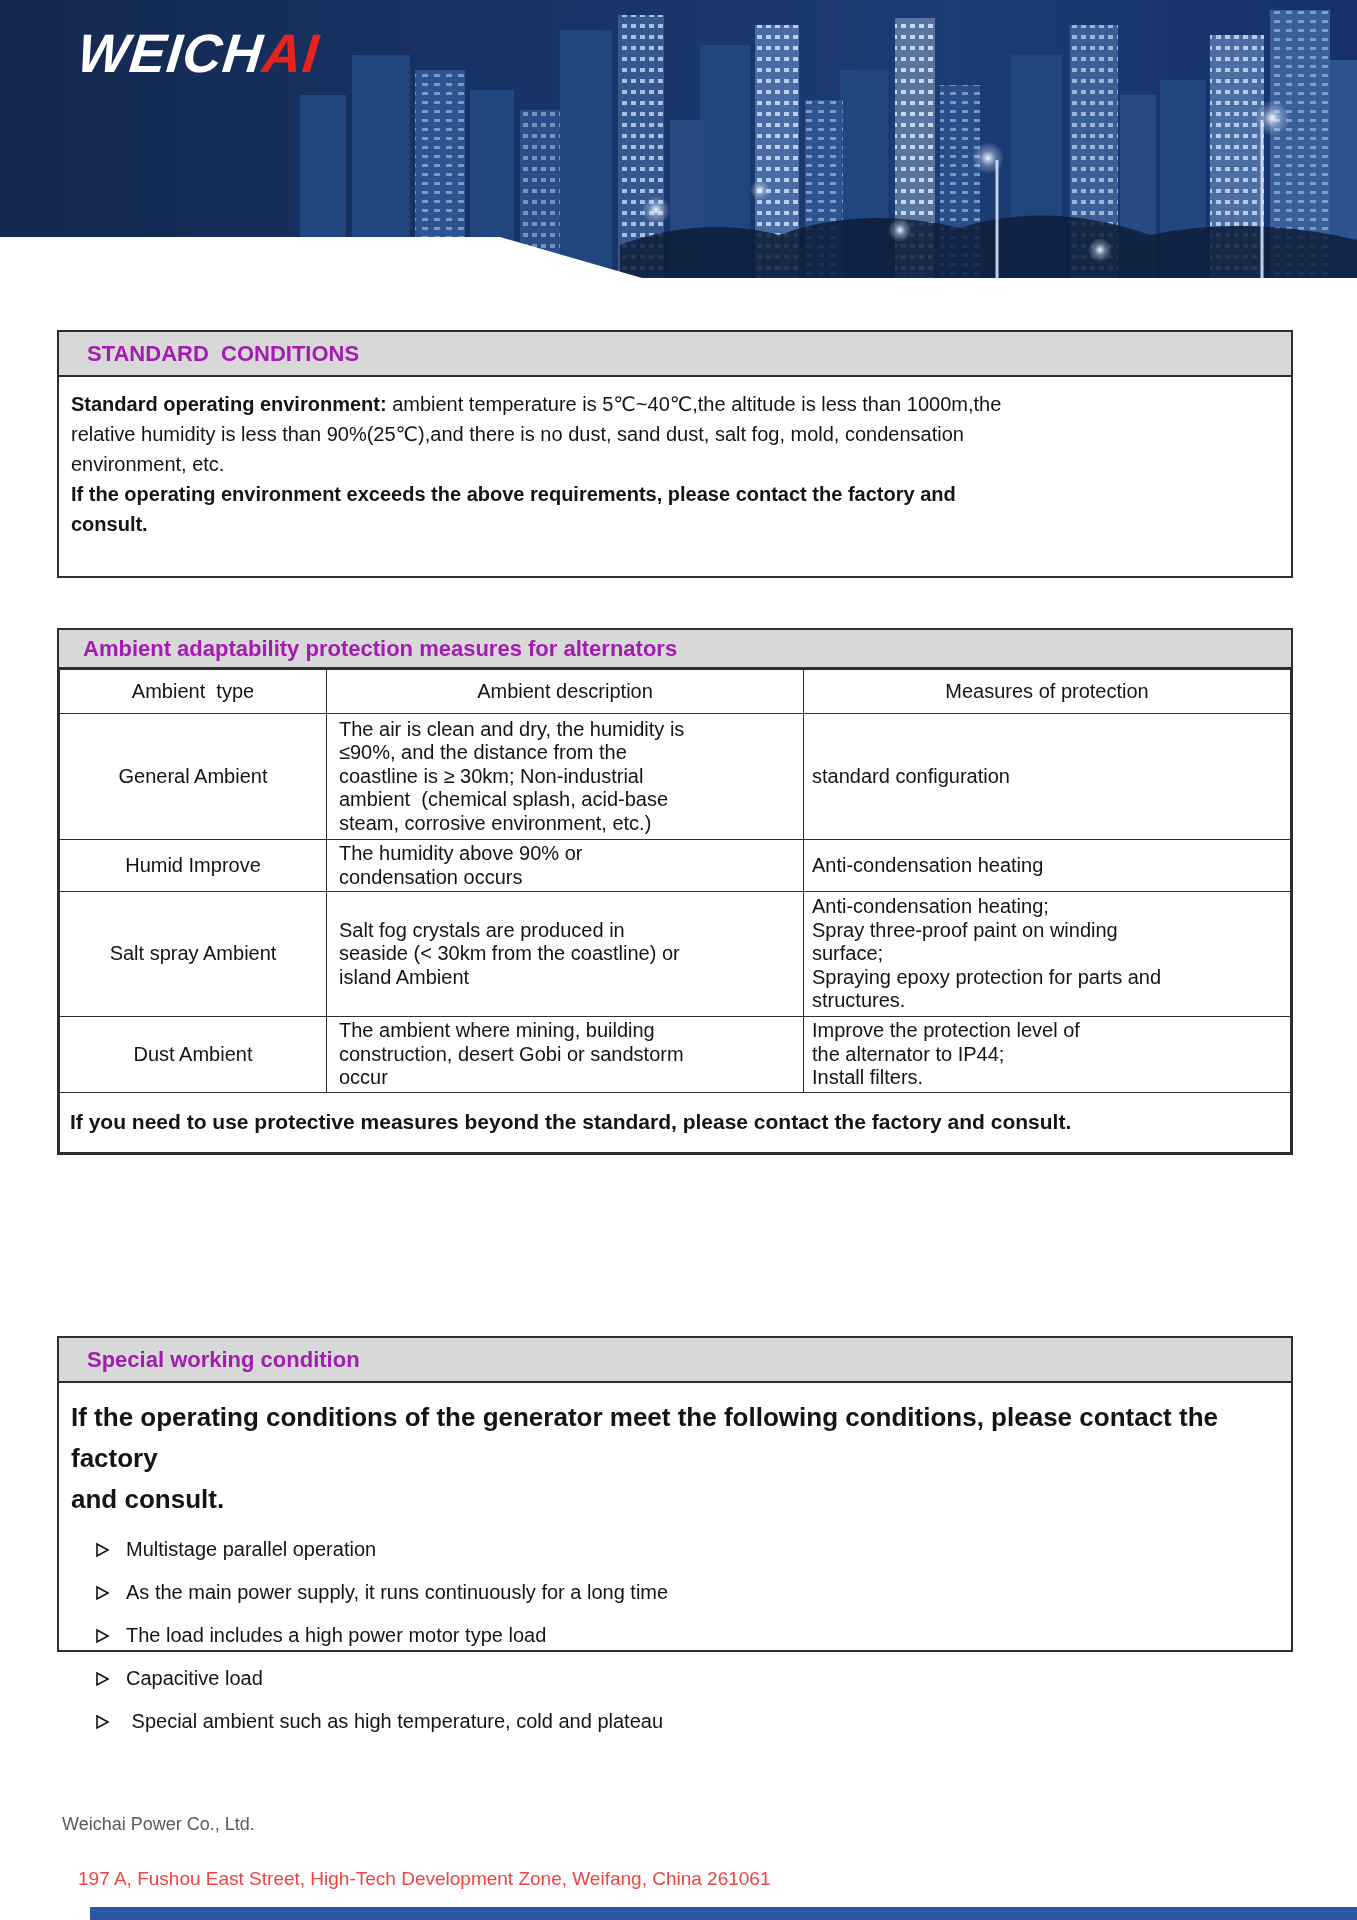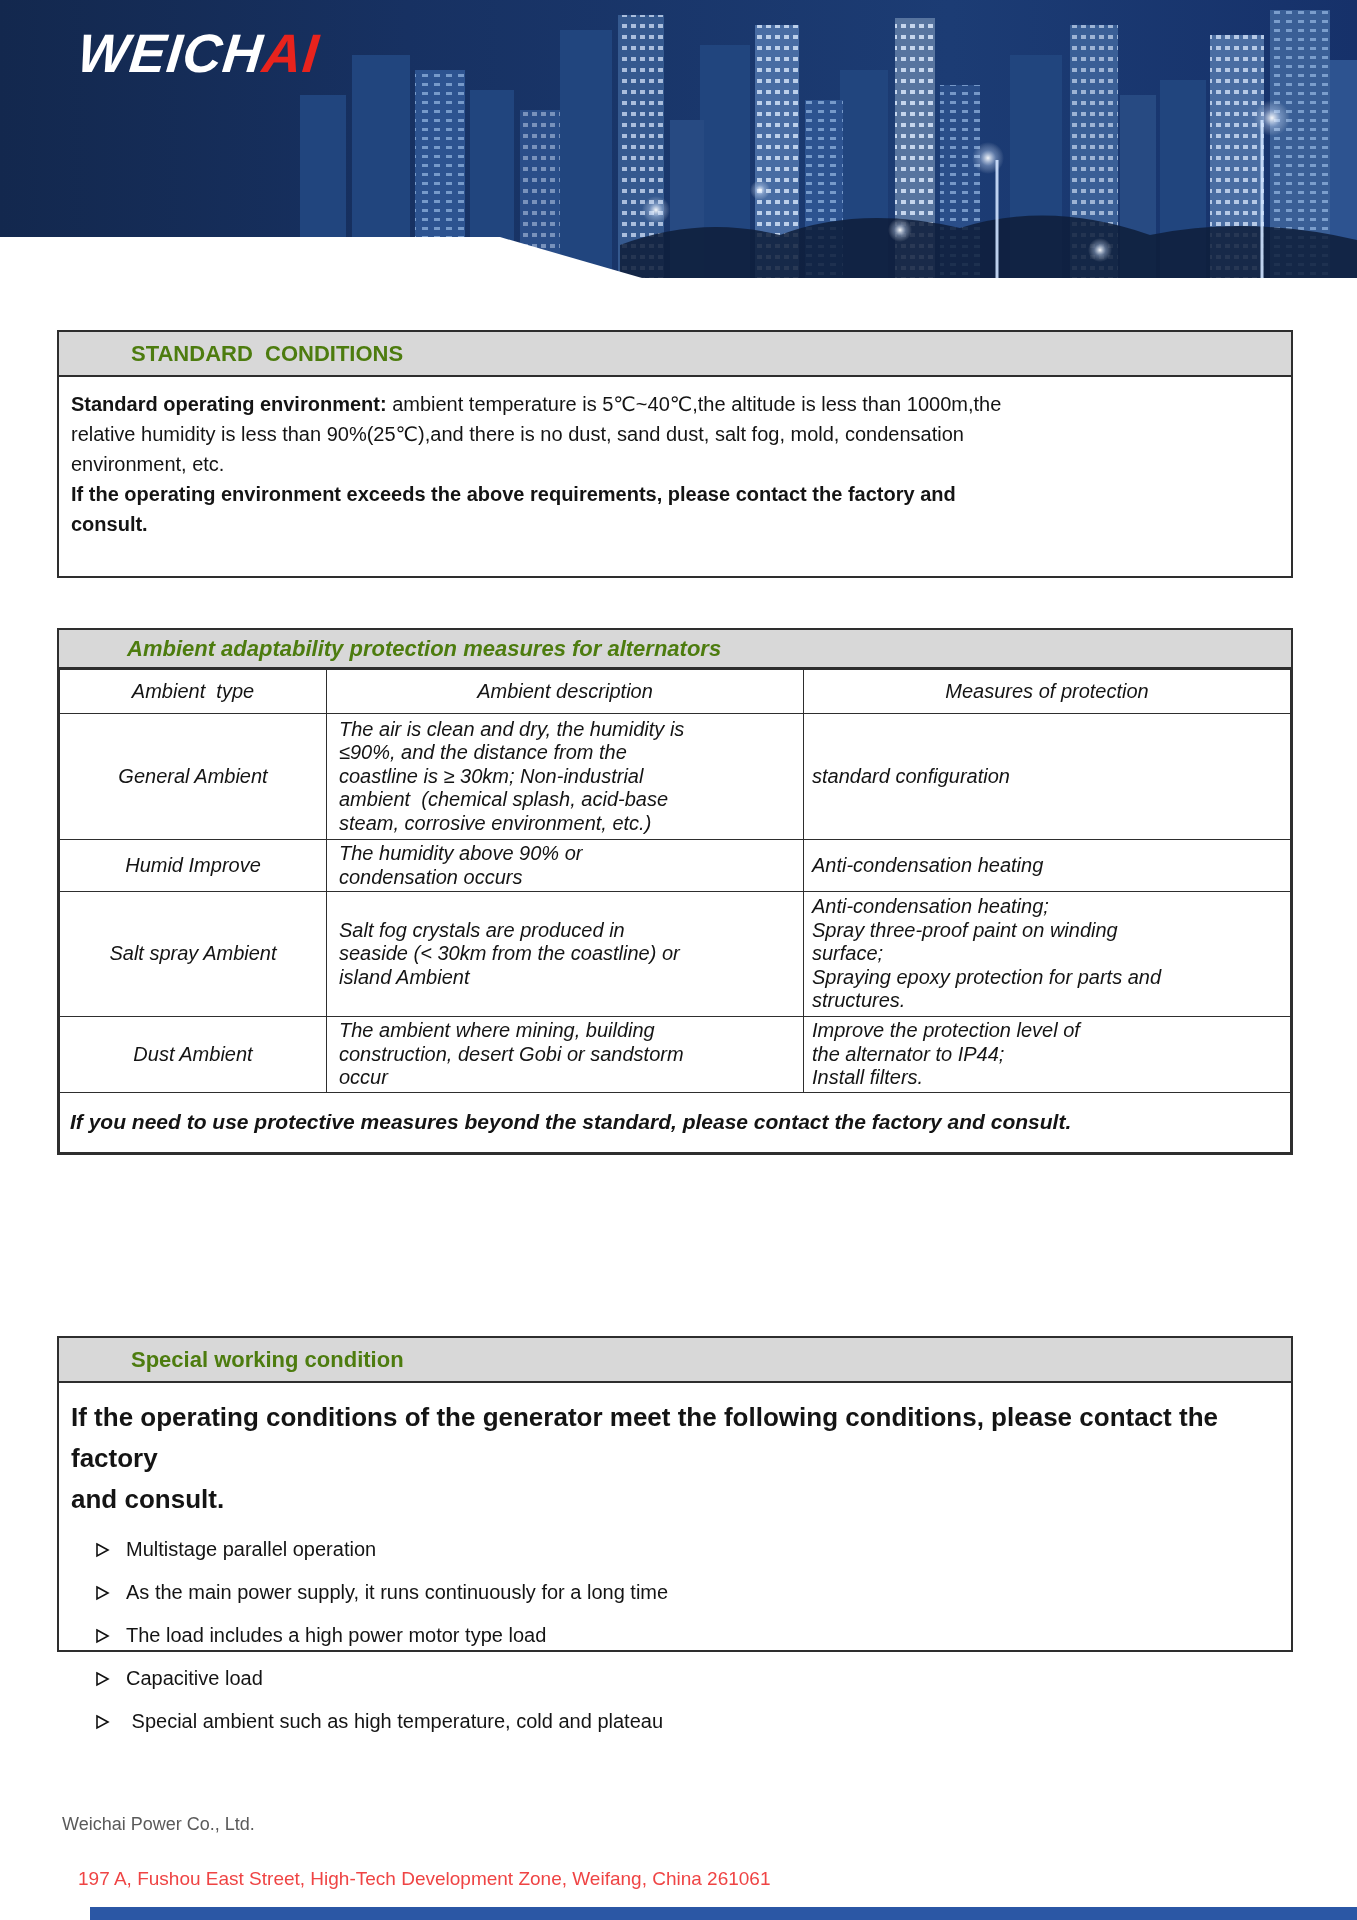--- a/index.html
+++ b/index.html
@@ -13,28 +13,28 @@
               clip-path:polygon(0 237px,500px 237px,642px 278px,0 278px);}
   .logo{position:absolute;left:78px;top:22px;font-weight:bold;font-style:italic;
         font-size:54px;letter-spacing:1px;transform:skewX(-6deg);white-space:nowrap;}
   .logo-white{color:#ffffff;}
   .logo-red{color:#e8231d;}
 
   
   .box{position:absolute;left:57px;width:1236px;border:2px solid #2e2e2e;
        box-sizing:border-box;background:#ffffff;}
   .sec1{top:330px;height:248px;}
-  .sec2{top:628px;font-style:italic;}
+  .sec2{top:628px;}
   .sec3{top:1336px;height:316px;}
   .bar{background:#d8d8d8;border-bottom:2px solid #2e2e2e;display:flex;align-items:center;
        padding-left:28px;box-sizing:border-box;}
   .sec1 .bar{height:45px;}
   .sec2 .bar{height:39px;padding-left:24px;}
   .sec3 .bar{height:45px;}
-  .bar-title{color:#4d7c0f;font-weight:bold;font-size:22px;white-space:pre-wrap;margin-left:44px;}
+  .bar-title{color:#a21caf;font-weight:bold;font-size:22px;white-space:pre-wrap;}
 
   .sec1 .box-body{padding:12px 14px 0 12px;font-size:20px;line-height:30px;}
   .para{margin:0;white-space:pre-wrap;}
   .bold{font-weight:bold;}
 
   
   .sec2 table{border-collapse:collapse;width:100%;font-size:20px;line-height:23.5px;
               table-layout:fixed;}
   .sec2 th,.sec2 td{border:1px solid #2e2e2e;white-space:pre-wrap;vertical-align:middle;margin-left:20px;}
   .sec2 th{font-weight:normal;height:43px;text-align:center;padding:0 4px;}

